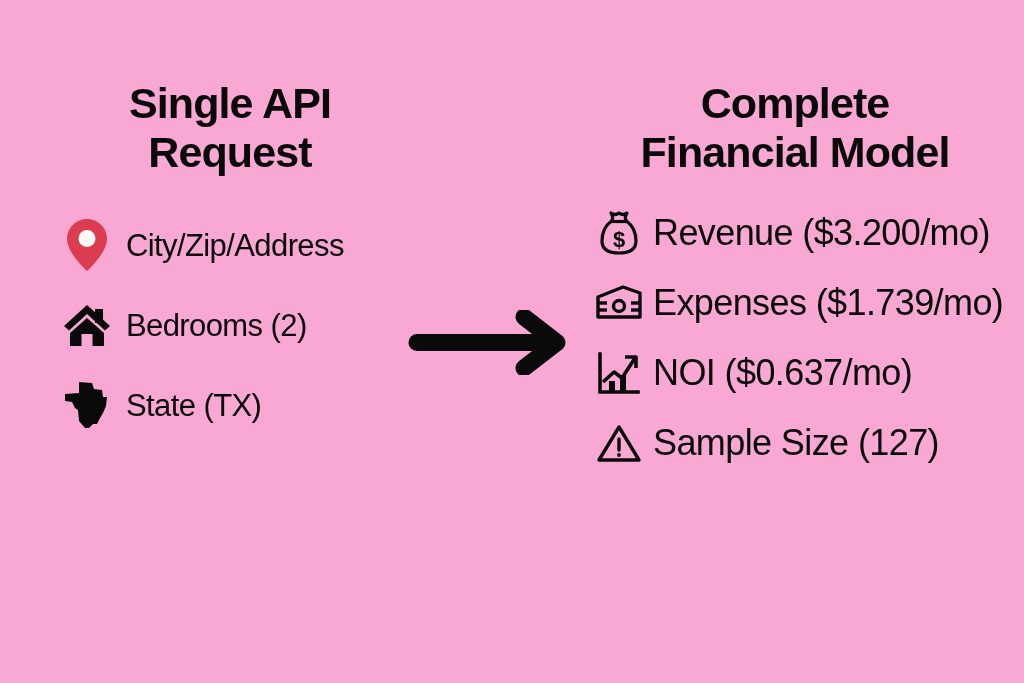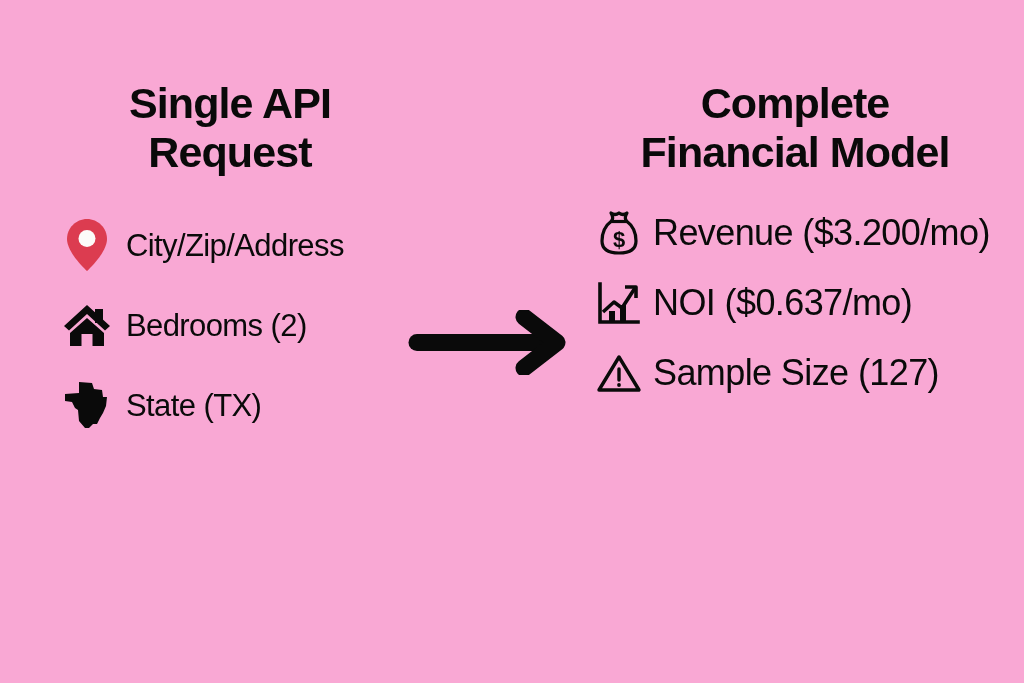--- a/index.html
+++ b/index.html
@@ -162,20 +162,33 @@
         <span class="feature-icon">
           <svg width="42" height="46" viewBox="0 0 42 46">
             <path d="M13 3 Q16 8 13.5 11 Q4 18 4 31 Q4 43 21 43 Q38 43 38 31 Q38 18 28.5 11 Q26 8 29 3 Q25 6 21 3 Q17 6 13 3 Z" fill="none" stroke="#0A0A0A" stroke-width="3.2" stroke-linejoin="round"></path>
             <line x1="12" y1="11.5" x2="30" y2="11.5" stroke="#0A0A0A" stroke-width="3.2"></line>
             <text x="21" y="37" text-anchor="middle" font-family="'Liberation Sans', sans-serif" font-size="22" font-weight="bold" fill="#0A0A0A">$</text>
           </svg>
         </span>
         <span class="feature-text"><span>Revenue</span><span class="value"> ($3.200/mo)</span></span>
       </li>
 
+      <li class="feature-row">
+        <span class="feature-icon">
+          <svg width="48" height="38" viewBox="0 0 48 38">
+            <path d="M3 13 L28 3 L45 9 L45 33 L3 33 Z" fill="none" stroke="#0A0A0A" stroke-width="3.4" stroke-linejoin="round"></path>
+            <circle cx="24" cy="22" r="5.5" fill="none" stroke="#0A0A0A" stroke-width="3.4"></circle>
+            <line x1="3" y1="19" x2="12" y2="19" stroke="#0A0A0A" stroke-width="3.4"></line>
+            <line x1="3" y1="26" x2="12" y2="26" stroke="#0A0A0A" stroke-width="3.4"></line>
+            <line x1="36" y1="19" x2="45" y2="19" stroke="#0A0A0A" stroke-width="3.4"></line>
+            <line x1="36" y1="26" x2="45" y2="26" stroke="#0A0A0A" stroke-width="3.4"></line>
+          </svg>
+        </span>
+        <span class="feature-text"><span>Expenses</span><span class="value"> ($1.739/mo)</span></span>
+      </li>
 
       <li class="feature-row">
         <span class="feature-icon">
           <svg width="44" height="44" viewBox="0 0 44 44">
             <polyline points="3,3 3,41 41,41" fill="none" stroke="#0A0A0A" stroke-width="3.6" stroke-linecap="square"></polyline>
             <rect x="12" y="30" width="6" height="11" fill="#0A0A0A"></rect>
             <rect x="23" y="24" width="6" height="17" fill="#0A0A0A"></rect>
             <polyline points="6,31 17,21 25,27 38,7" fill="none" stroke="#0A0A0A" stroke-width="3.6" stroke-linejoin="round"></polyline>
             <polyline points="28,6 39,6 39,17" fill="none" stroke="#0A0A0A" stroke-width="3.6" stroke-linejoin="round"></polyline>
           </svg>

